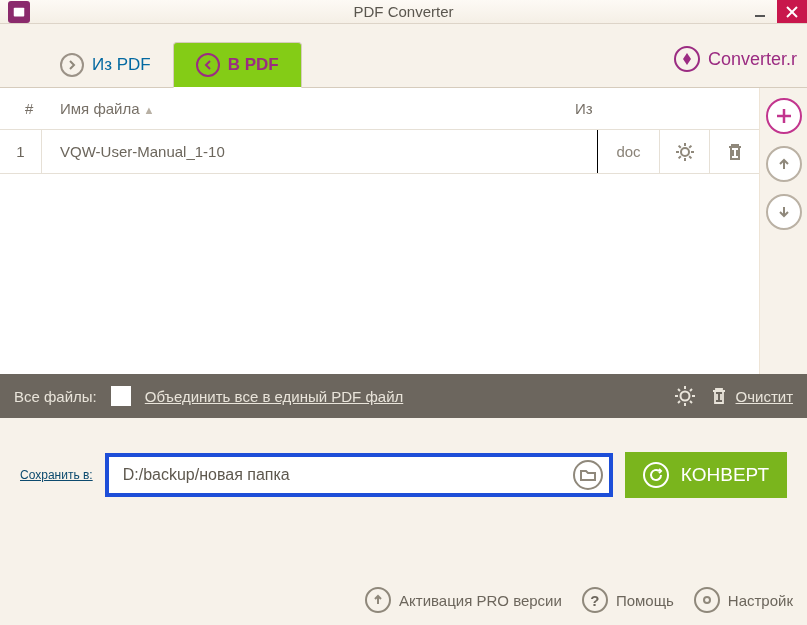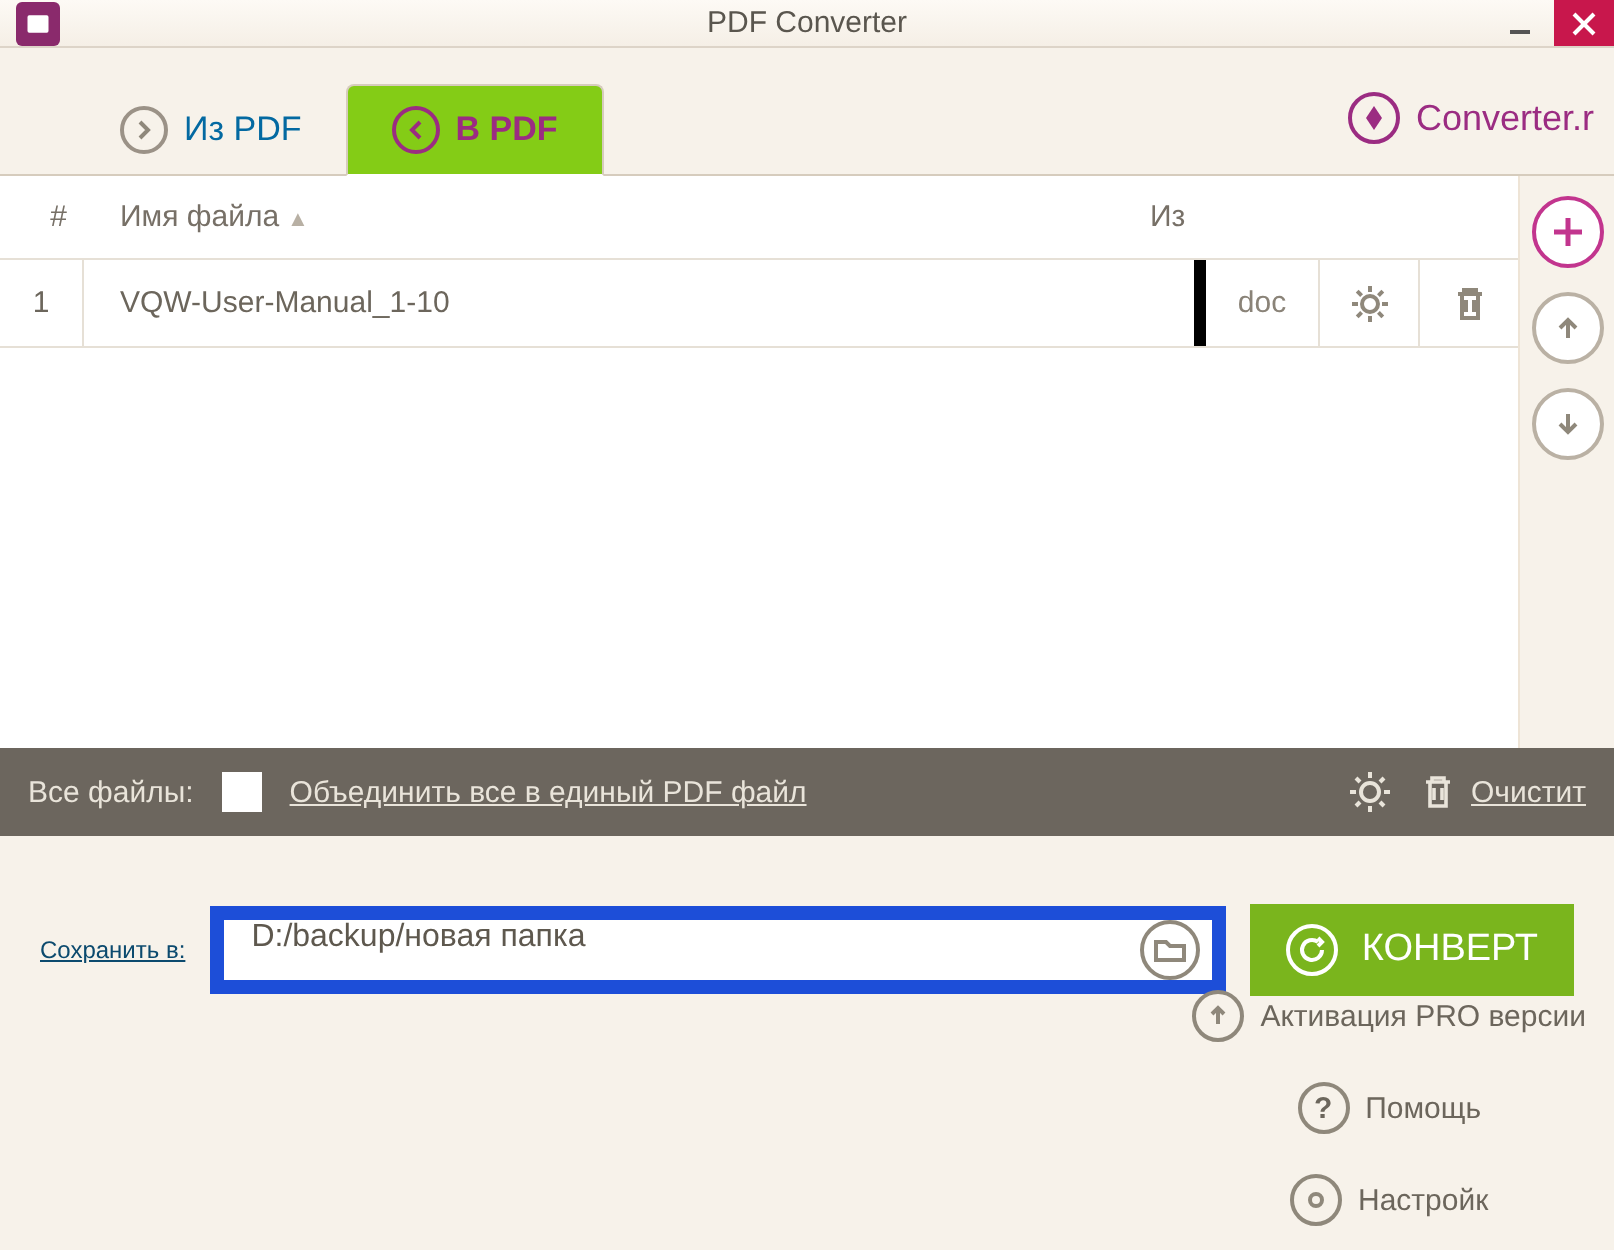--- a/index.html
+++ b/index.html
@@ -26,44 +26,44 @@
 .table-head { display:flex; align-items:center; height:42px; border-bottom:1px solid #e6e0d6; color:#777067; font-size:15px; padding:0 8px; }
 .th-num { width:42px; text-align:center; font-style:italic;}
 .th-name { flex:1; padding-left:10px; }
 .th-name .sort { color:#b8b0a4; margin-left:4px; font-size:11px;}
 .th-from { width:80px; }
 .th-actions { width:96px; }
 
 .row { display:flex; align-items:center; height:44px; border-bottom:1px solid #e6e0d6; color:#6c665c; font-size:15px; }
 .cell-num { width:42px; text-align:center; border-right:1px solid #e6e0d6; height:100%; display:flex;align-items:center;justify-content:center;}
 .cell-name { flex:1; padding-left:18px; }
-.cell-from { width:62px; text-align:center; border-left:6px solid #000000; height:100%; display:flex;align-items:center;justify-content:center; color:#8a8378;}
+.cell-from { width:62px; text-align:center; border-left:1px solid #000000; height:100%; display:flex;align-items:center;justify-content:center; color:#8a8378;}
 .cell-gear { width:50px; border-left:1px solid #e6e0d6; height:100%; display:flex;align-items:center;justify-content:center;}
 .cell-trash { width:50px; border-left:1px solid #e6e0d6; height:100%; display:flex;align-items:center;justify-content:center;}
 .empty-area { height:200px; }
 
 .right-sidebar { width:48px; background:#f7f2ea; border-left:1px solid #eee4d6; padding-top:10px; display:flex; flex-direction:column; gap:12px; align-items:center; overflow:hidden;}
 .circ-btn { width:36px;height:36px; border-radius:50%; border:2px solid #bab1a4; display:flex;align-items:center;justify-content:center; cursor:pointer; background:#fff;}
 .circ-btn.accent { border-color:#c2358e; }
 
 .allfiles-bar { background:#6c665e; color:#e9e4da; height:44px; display:flex; align-items:center; padding:0 14px; gap:14px; font-size:15px; }
 .allfiles-bar .chk { width:20px;height:20px; background:#fff; }
 .allfiles-bar .merge { text-decoration:underline; cursor:pointer; }
 .allfiles-bar .spacer { flex:1; }
 .allfiles-bar .clear { text-decoration:underline; cursor:pointer; }
 
 .save-row { padding:34px 20px 20px 20px; display:flex; align-items:center; gap:12px; }
 .save-label { color:#0c4a6e; font-size:12px;text-decoration:underline; }
-.path-box { flex:1; height:44px; border:7px solid #1d4ed8; background:#fff; display:flex; align-items:flex-start; padding:0 6px 0 14px; }
+.path-box { flex:1; height:44px; border:4px solid #1d4ed8; background:#fff; display:flex; align-items:center; padding:0 6px 0 14px; }
 .path-box input { flex:1; border:none; outline:none; font-size:16px; color:#5e584e; background:transparent;}
 .path-box .folder { width:30px;height:30px;border:2px solid #8f887b;border-radius:50%; display:flex;align-items:center;justify-content:center; cursor:pointer;}
 .convert-btn { height:46px; background:#7ab51d; color:#fff; display:flex; align-items:center; gap:12px; padding:0 18px; font-size:19px; cursor:pointer; min-width:150px;}
 .convert-btn .refresh { width:26px;height:26px;border:2px solid #fff;border-radius:50%; display:flex;align-items:center;justify-content:center;}
 
-.footer { position:absolute; bottom:12px; right:14px; display:flex; align-items:center; gap:20px; color:#6c665c; font-size:15px;flex-direction:column;}
+.footer { position:absolute; bottom:12px; right:14px; display:flex; align-items:center; gap:20px; color:#6c665c; font-size:15px;}
 .footer .fitem { display:flex; align-items:center; gap:8px; }
 .footer .ficon { width:26px;height:26px;border:2px solid #8f887b;border-radius:50%; display:flex;align-items:center;justify-content:center; font-size:15px; font-weight:bold;}
 
 svg { display:block; }
 .icon-stroke { stroke:#8f887b; stroke-width:2; fill:none; }
 </style>
 </head>
 <body>
 
 <div class="titlebar">

